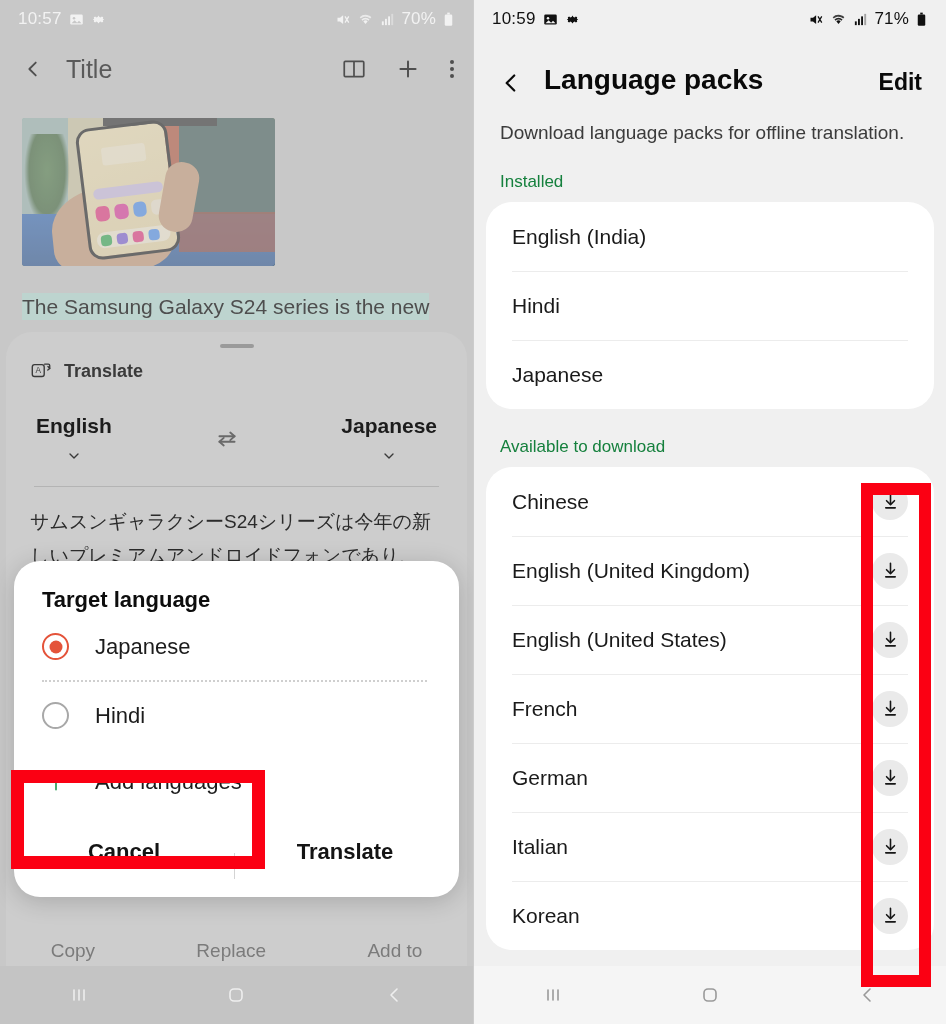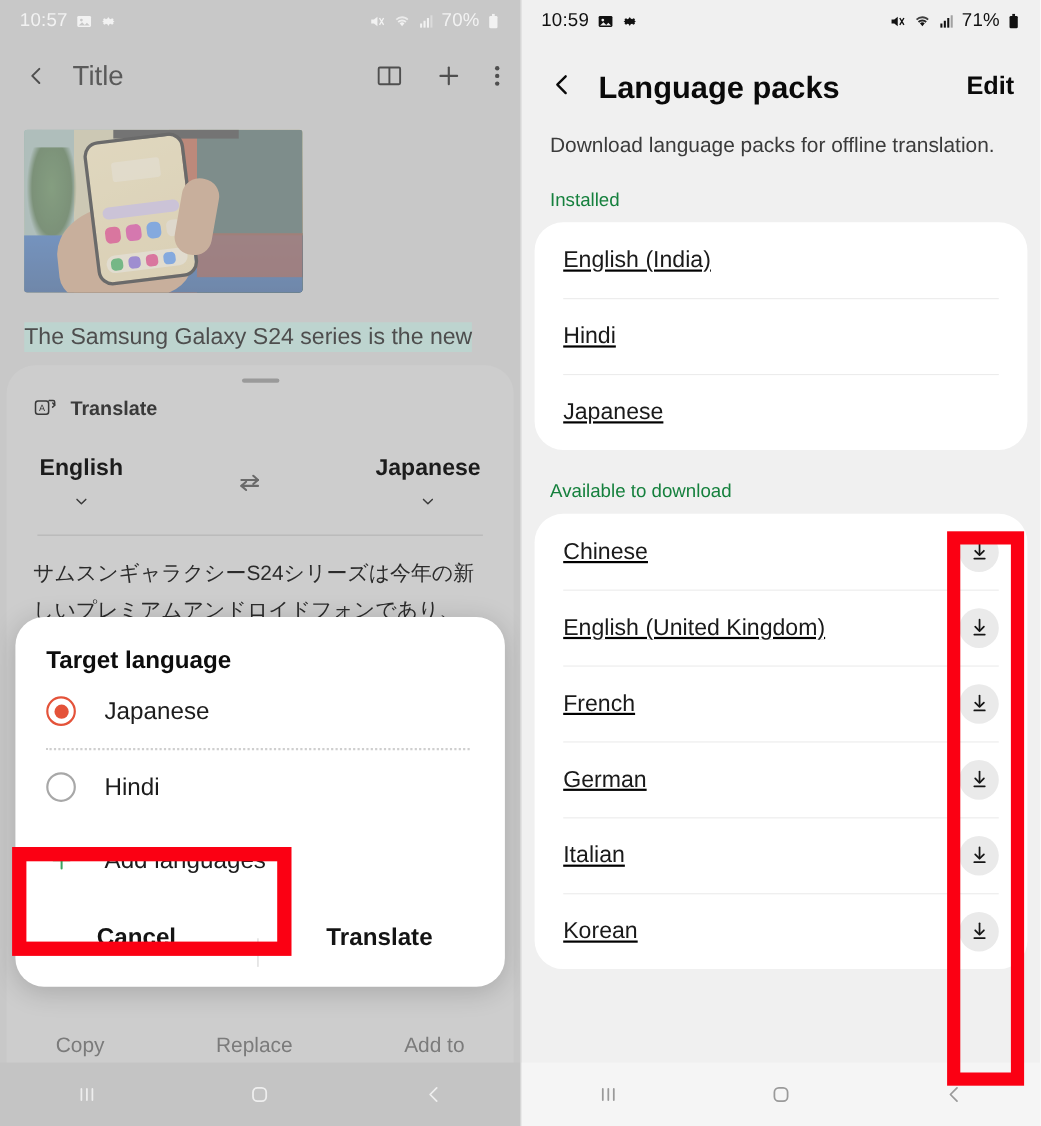--- a/index.html
+++ b/index.html
@@ -134,26 +134,26 @@
     display: flex; align-items: center; justify-content: space-around; }
   .panel-left .navbar { background: #c4c4c4; }
   .panel-right .navbar { background: #f5f5f5; }
 
   
   .panel-right {
     position: relative; width: 473px; height: 1024px;
     background: #f0f0f0; overflow: hidden;
     border-left: 1px solid #cccccc;
   }
-  .rp-appbar { display: flex; align-items: flex-start; padding: 26px 24px 0; gap: 20px; }
+  .rp-appbar { display: flex; align-items: flex-end; padding: 26px 24px 0; gap: 20px; }
   .rp-appbar .page-title { font-size: 28px; font-weight: 700; color: #0a0a0a; }
   .rp-appbar .edit { margin-left: auto; font-size: 23px; font-weight: 700; color: #0a0a0a; }
   .rp-subtitle { padding: 26px 26px 0; font-size: 19px; color: #3b3b3b; }
   .section-label { padding: 28px 26px 10px; font-size: 17px; color: #15803d; }
-  .card { background: #ffffff; border-radius: 26px; margin: 0 12px; overflow: hidden; text-decoration: underline; }
+  .card { background: #ffffff; border-radius: 26px; margin: 0 12px; overflow: hidden; }
   .lang-item { display: flex; align-items: center; padding: 0 26px; height: 69px; position: relative; }
   .lang-item + .lang-item::before {
     content:""; position:absolute; top:0; left:26px; right:26px; height:1px; background:#ececec;
   }
   .lang-item .name { font-size: 21px; color: #1a1a1a; }
   .dl-btn {
     margin-left: auto; width: 36px; height: 36px; border-radius: 50%;
     background: #eaeaea; display: flex; align-items: center; justify-content: center;
   }
 
@@ -478,20 +478,30 @@
         <span class="name">English (United Kingdom)</span>
         <span class="dl-btn">
           <svg width="19" height="19" viewBox="0 0 24 24" fill="none" stroke="#161616" stroke-width="2" stroke-linecap="round" stroke-linejoin="round">
               <line x1="12" y1="3" x2="12" y2="15"></line>
               <polyline points="7 11 12 16 17 11"></polyline>
               <line x1="6" y1="20" x2="18" y2="20"></line>
             </svg>
         </span>
       </div>
       <div class="lang-item">
+        <span class="name">English (United States)</span>
+        <span class="dl-btn">
+          <svg width="19" height="19" viewBox="0 0 24 24" fill="none" stroke="#161616" stroke-width="2" stroke-linecap="round" stroke-linejoin="round">
+              <line x1="12" y1="3" x2="12" y2="15"></line>
+              <polyline points="7 11 12 16 17 11"></polyline>
+              <line x1="6" y1="20" x2="18" y2="20"></line>
+            </svg>
+        </span>
+      </div>
+      <div class="lang-item">
         <span class="name">French</span>
         <span class="dl-btn">
           <svg width="19" height="19" viewBox="0 0 24 24" fill="none" stroke="#161616" stroke-width="2" stroke-linecap="round" stroke-linejoin="round">
               <line x1="12" y1="3" x2="12" y2="15"></line>
               <polyline points="7 11 12 16 17 11"></polyline>
               <line x1="6" y1="20" x2="18" y2="20"></line>
             </svg>
         </span>
       </div>
       <div class="lang-item">

